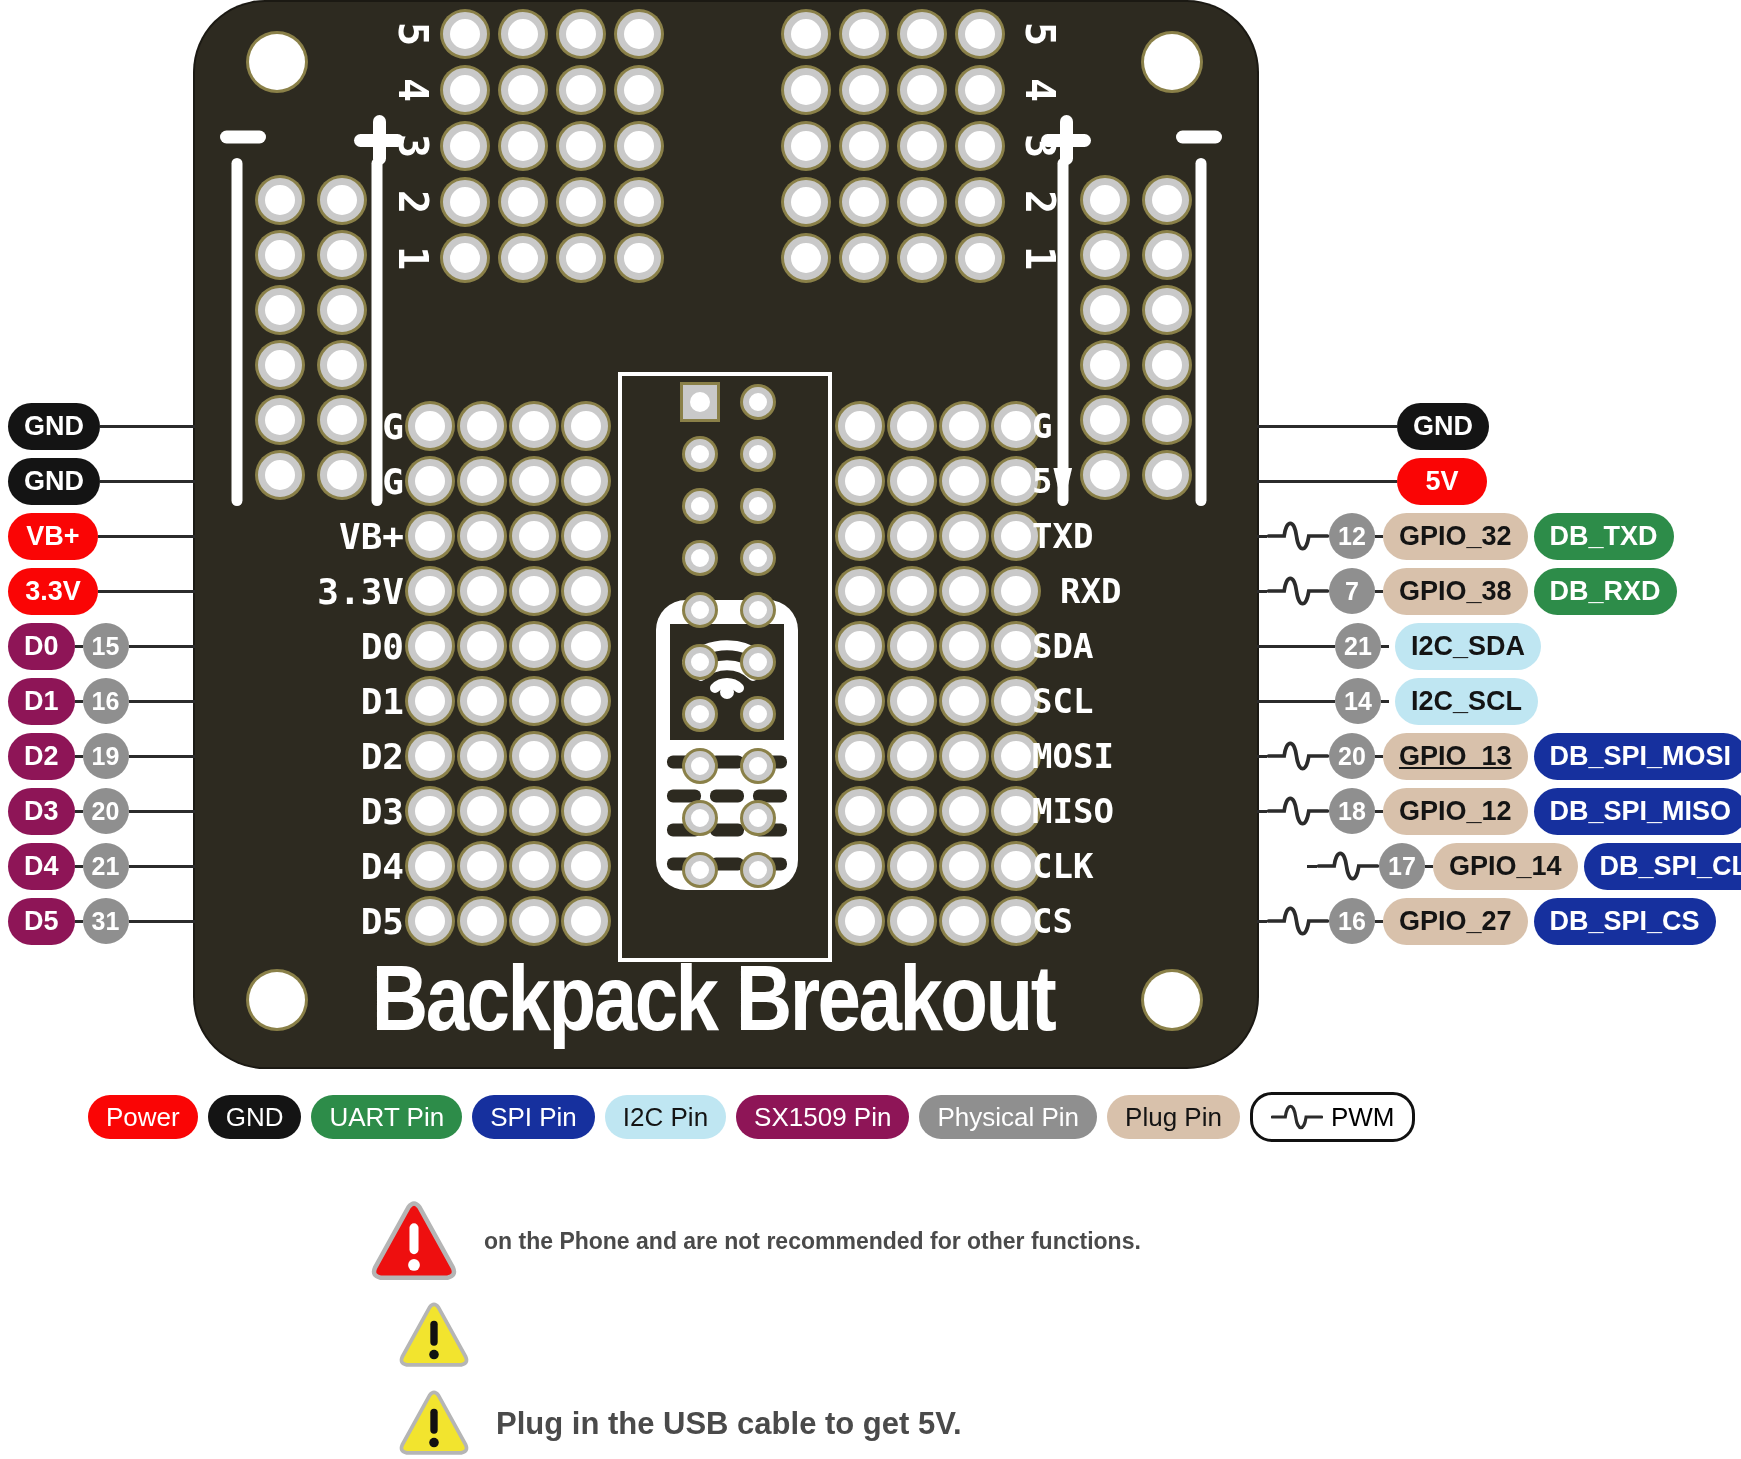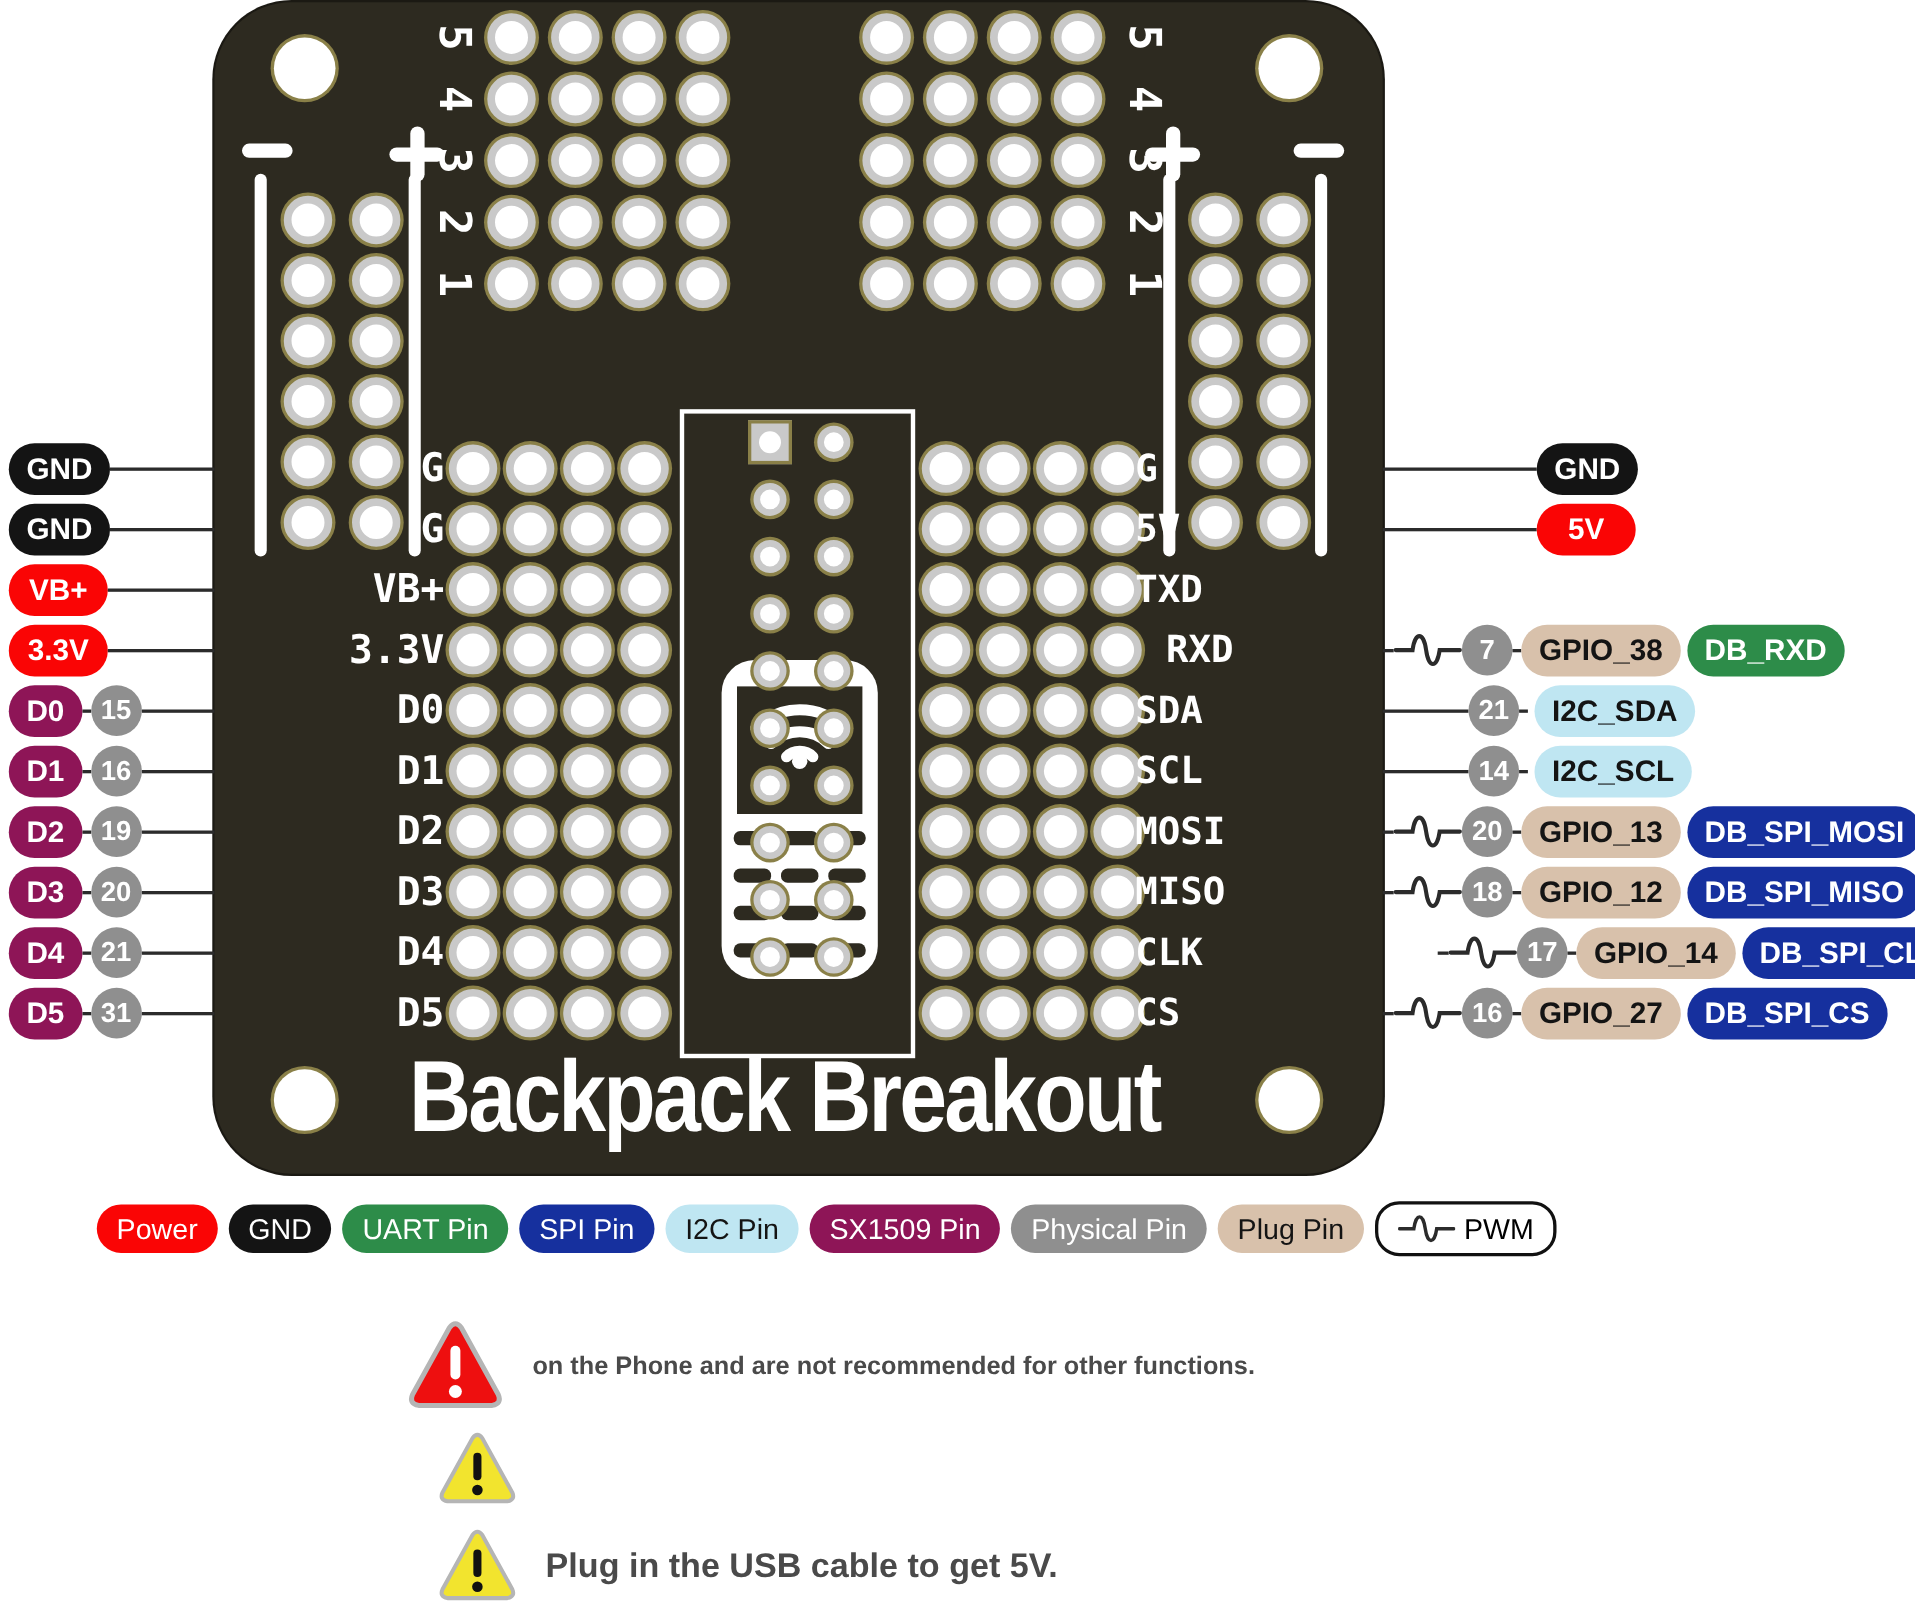--- a/index.html
+++ b/index.html
@@ -328,20 +328,32 @@
       <div class="wire grow"></div>
     </div>
     <div class="pin-row" style="left: 1257px; top: 401px;">
       <div class="wire" style="width: 140px;"></div>
       <div class="pill big" style="background: rgb(20, 20, 20); color: rgb(255, 255, 255);">GND</div>
     </div>
     <div class="pin-row" style="left: 1257px; top: 456px;">
       <div class="wire" style="width: 140px;"></div>
       <div class="pill big" style="background: rgb(250, 5, 5); color: rgb(255, 255, 255);">5V</div>
     </div>
+    <div class="pin-row" style="left: 1257px; top: 511px;">
+      <div class="wire" style="width: 10px;"></div>
+      <div style="display: flex; align-items: center;">
+        <svg width="62" height="40" viewBox="0 0 40 26">
+          <path d="M1 13 H11 C12.5 2, 17.5 2, 19 13 C20.5 24, 25.5 24, 27 13 H39" fill="none" stroke="#2b2b2b" stroke-width="2.4" stroke-linecap="round"></path>
+        </svg>
+      </div>
+      <div class="pcircle">12</div>
+      <div class="dash"></div>
+      <div class="pill" style="background: rgb(216, 193, 171); color: rgb(20, 20, 20); margin-right: 6px;">GPIO_32</div>
+      <div class="pill" style="background: rgb(45, 140, 73); color: rgb(255, 255, 255);">DB_TXD</div>
+    </div>
     <div class="pin-row" style="left: 1257px; top: 566px;">
       <div class="wire" style="width: 10px;"></div>
       <div style="display: flex; align-items: center;">
         <svg width="62" height="40" viewBox="0 0 40 26">
           <path d="M1 13 H11 C12.5 2, 17.5 2, 19 13 C20.5 24, 25.5 24, 27 13 H39" fill="none" stroke="#2b2b2b" stroke-width="2.4" stroke-linecap="round"></path>
         </svg>
       </div>
       <div class="pcircle">7</div>
       <div class="dash"></div>
       <div class="pill" style="background: rgb(216, 193, 171); color: rgb(20, 20, 20); margin-right: 6px;">GPIO_38</div>
@@ -361,21 +373,21 @@
     </div>
     <div class="pin-row" style="left: 1257px; top: 731px;">
       <div class="wire" style="width: 10px;"></div>
       <div style="display: flex; align-items: center;">
         <svg width="62" height="40" viewBox="0 0 40 26">
           <path d="M1 13 H11 C12.5 2, 17.5 2, 19 13 C20.5 24, 25.5 24, 27 13 H39" fill="none" stroke="#2b2b2b" stroke-width="2.4" stroke-linecap="round"></path>
         </svg>
       </div>
       <div class="pcircle">20</div>
       <div class="dash"></div>
-      <div class="pill" style="background: rgb(216, 193, 171); color: rgb(20, 20, 20); margin-right: 6px;">GPIO_13</div>
+      <div class="pill" style="background: rgb(216, 193, 171); color: rgb(20, 20, 20); margin-right: 6px; text-decoration: underline;">GPIO_13</div>
       <div class="pill" style="background: rgb(22, 48, 158); color: rgb(255, 255, 255);">DB_SPI_MOSI</div>
     </div>
     <div class="pin-row" style="left: 1257px; top: 786px;">
       <div class="wire" style="width: 10px;"></div>
       <div style="display: flex; align-items: center;">
         <svg width="62" height="40" viewBox="0 0 40 26">
           <path d="M1 13 H11 C12.5 2, 17.5 2, 19 13 C20.5 24, 25.5 24, 27 13 H39" fill="none" stroke="#2b2b2b" stroke-width="2.4" stroke-linecap="round"></path>
         </svg>
       </div>
       <div class="pcircle">18</div>

